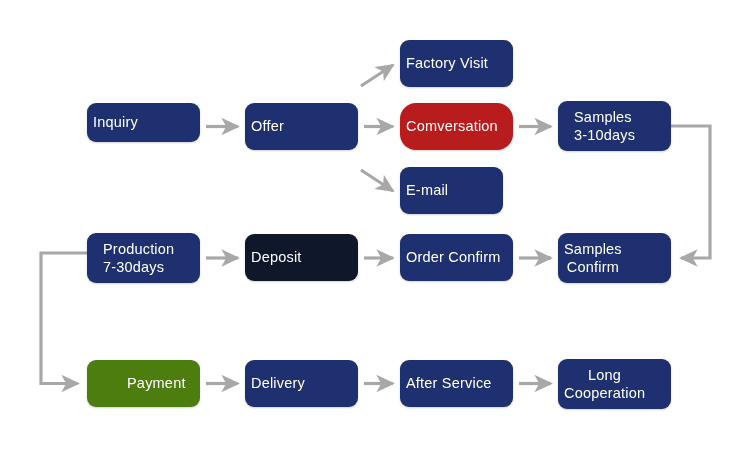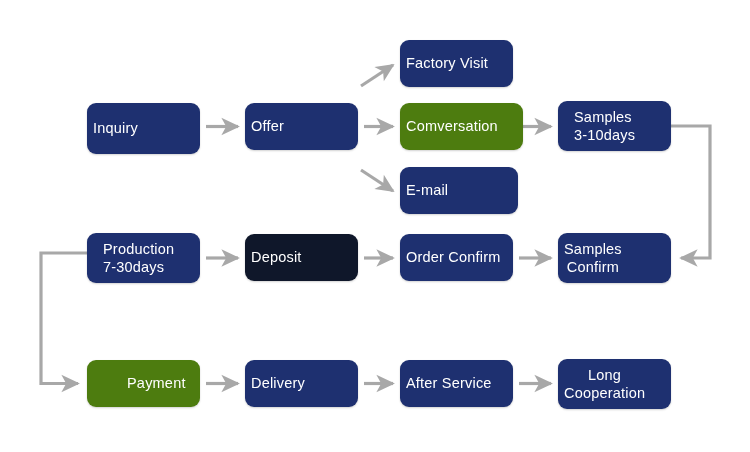--- a/index.html
+++ b/index.html
@@ -91,33 +91,33 @@
     <path d="M 87 253 L 41 253 L 41 383.5 L 78 383.5" fill="none" stroke="#a8a8a8" stroke-width="3.2" stroke-linejoin="miter" marker-end="url(#ahl)"></path>
 
     <line x1="206" y1="383.5" x2="238" y2="383.5" stroke="#a8a8a8" stroke-width="3.2" marker-end="url(#ah)"></line>
 
     <line x1="364" y1="383.5" x2="393" y2="383.5" stroke="#a8a8a8" stroke-width="3.2" marker-end="url(#ah)"></line>
 
     <line x1="519" y1="383.5" x2="551" y2="383.5" stroke="#a8a8a8" stroke-width="3.2" marker-end="url(#ah)"></line>
   </svg>
 
   <div id="nodes-layer">
-      <div class="node" style="left: 87px; top: 103px; width: 113px; height: 51px; background: rgb(30, 48, 112); color: rgb(255, 255, 255);">
+      <div class="node" style="left: 87px; top: 103px; width: 113px; height: 39px; background: rgb(30, 48, 112); color: rgb(255, 255, 255);">
         <span class="txt">Inquiry</span>
       </div>
       <div class="node" style="left: 245px; top: 103px; width: 113px; height: 47px; background: rgb(30, 48, 112); color: rgb(255, 255, 255);">
         <span class="txt">Offer</span>
       </div>
       <div class="node" style="left: 400px; top: 40px; width: 113px; height: 47px; background: rgb(30, 48, 112); color: rgb(255, 255, 255);">
         <span class="txt">Factory Visit</span>
       </div>
-      <div class="node" style="left: 400px; top: 103px; width: 123px; height: 47px; background: #4d7c0f; color: rgb(255, 255, 255);">
+      <div class="node" style="left: 400px; top: 103px; width: 113px; height: 47px; background: #b91c1c; color: rgb(255, 255, 255); border-radius: 16px;">
         <span class="txt">Comversation</span>
       </div>
-      <div class="node" style="left: 400px; top: 167px; width: 118px; height: 47px; background: rgb(30, 48, 112); color: rgb(255, 255, 255);">
+      <div class="node" style="left: 400px; top: 167px; width: 103px; height: 47px; background: rgb(30, 48, 112); color: rgb(255, 255, 255);">
         <span class="txt">E-mail</span>
       </div>
       <div class="node two-line left-text" style="left: 558px; top: 101px; width: 113px; height: 50px; background: rgb(30, 48, 112); color: rgb(255, 255, 255);">
         <span class="txt">Samples
 3-10days</span>
       </div>
       <div class="node two-line left-text" style="left: 87px; top: 233px; width: 113px; height: 50px; background: rgb(30, 48, 112); color: rgb(255, 255, 255);">
         <span class="txt">Production
 7-30days</span>
       </div>

